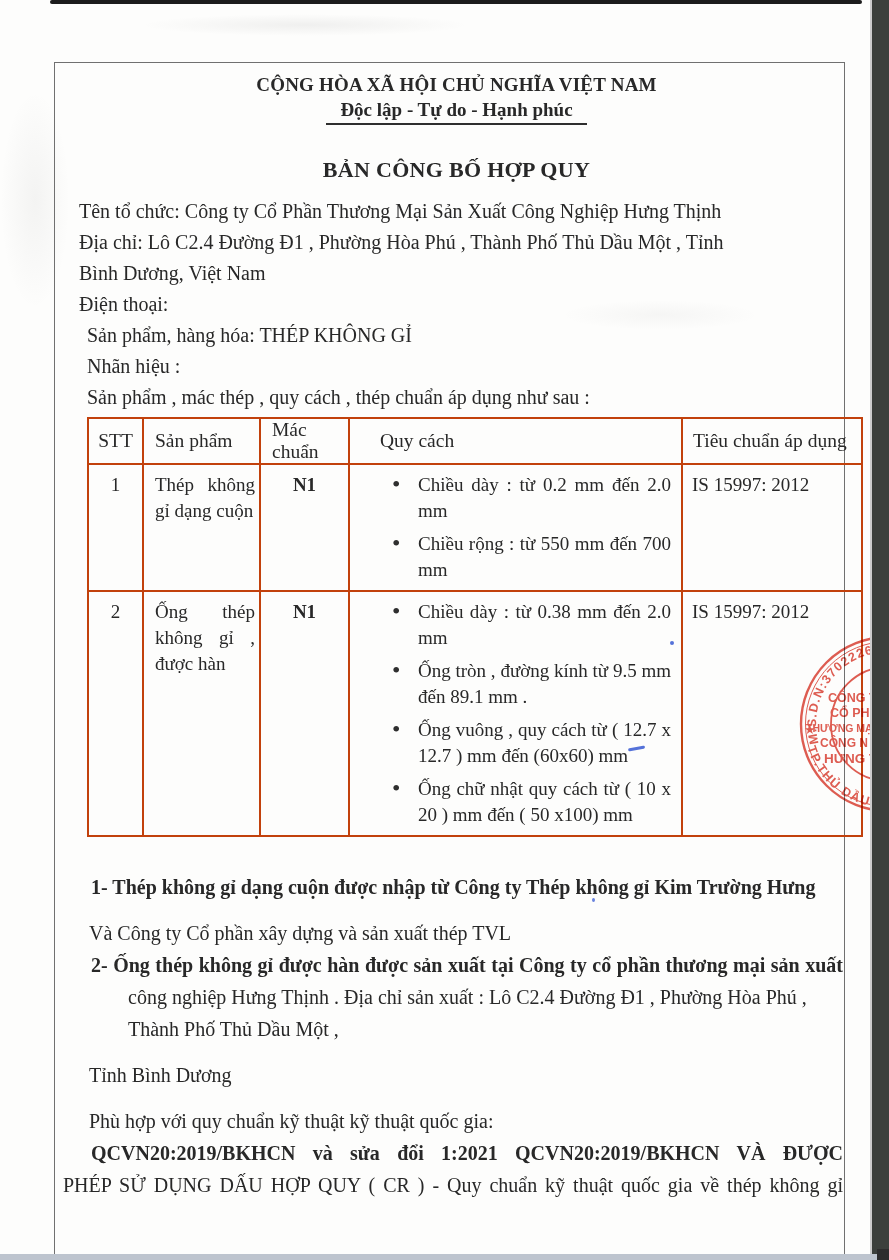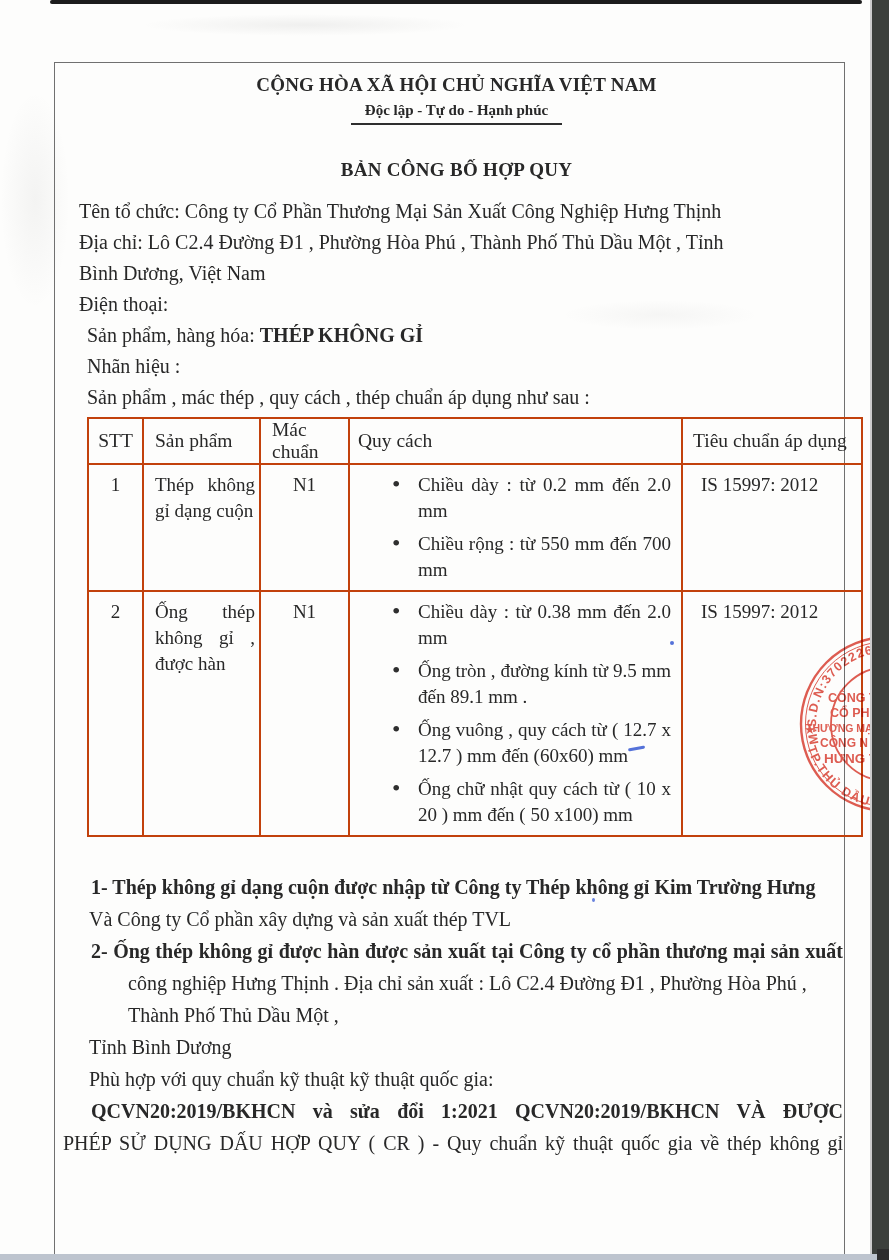--- a/index.html
+++ b/index.html
@@ -29,51 +29,51 @@
   
   .frame {
     position:absolute; left:54px; top:62px; width:791px; height:1207px;
     border:1.5px solid #707070;
     padding:8px 10px 0 24px;
     z-index:2; background:transparent;
   }
   .center { text-align:center; }
   .nh1 { font-size:19px; font-weight:bold; letter-spacing:.2px; line-height:24px; margin-top:2px; }
   .nh2 { margin-top:1px; }
-  .nh2 .motto { display:inline-block; font-size:15px; font-weight:bold; line-height:24px; padding:0 14px 1px; border-bottom:2.5px solid #2e2e2e; }
-  .title { margin-top:30px; font-size:19px; font-weight:bold; letter-spacing:.3px; line-height:30px; }
+  .nh2 .motto { display:inline-block; font-size:19px; font-weight:bold; line-height:24px; padding:0 14px 1px; border-bottom:2.5px solid #2e2e2e; }
+  .title { margin-top:30px; font-size:22px; font-weight:bold; letter-spacing:.3px; line-height:30px; }
   .docno { margin-top:5px; font-size:19.5px; line-height:26px; }
 
   .body-text { margin-top:11px; font-size:20px; line-height:31px; }
   .body-text > div { white-space:nowrap; }
   .indent { margin-left:8px; }
-  .bold { font-weight:bold; }
+  .bold { font-weight:normal; }
 
   
   table { border-collapse:collapse; table-layout:fixed; width:774px; margin-left:8px; margin-top:4px; font-size:19px; }
   th, td { border:2px solid #c2410c; }
   thead th { height:44px; font-weight:normal; text-align:left; vertical-align:middle; padding-left:11px; font-size:19.5px; }
   thead th.h-stt { text-align:center; padding-left:0; }
-  thead th.h-qc { padding-left:8px;margin-left:28px; }
+  thead th.h-qc { padding-left:30px;margin-left:28px; }
   thead th.h-tc { padding-left:10px;margin-left:28px; }
   tbody td { vertical-align:top; padding-top:7px; line-height:26px; }
   tr.r1 { height:97px; }
   tr.r2 { height:231px; }
   td.c-stt { text-align:center; }
   td.c-sp  { padding:7px 4px 0 11px; text-align:justify; }
-  td.c-mt  { text-align:center; }
+  td.c-mt  { text-align:center;font-weight:bold; }
   td.c-qc  { padding:7px 10px 0 0; }
-  td.c-tc  { padding-left:18px; }
+  td.c-tc  { padding-left:9px; }
   .bullet { position:relative; padding-left:68px; text-align:justify; margin-bottom:7px; }
   .bullet::before { content:"•"; position:absolute; left:42px; top:-1px; font-size:24px; line-height:26px; color:#2f2f2f; }
 
   
   .notes { margin-top:34px; font-size:20px; line-height:32px; }
   .ind22 { margin-left:12px;font-weight:bold; }
-  .ind10 { margin-left:10px; }
+  .ind10 { margin-left:10px;margin-top:14px; }
   .ind49 { margin-left:49px; }
   .just  { text-align:justify; text-align-last:justify; margin-right:-9px; }
   .qcvn2 { margin-left:-16px; }
 
   
   .stamp { position:absolute; left:780px; top:612px; width:220px; height:224px; z-index:4; mix-blend-mode:multiply; opacity:.93; }
   .stamp text { font-family:"Liberation Sans","DejaVu Sans",sans-serif; font-weight:bold; }
 </style>
 </head>
 <body>

